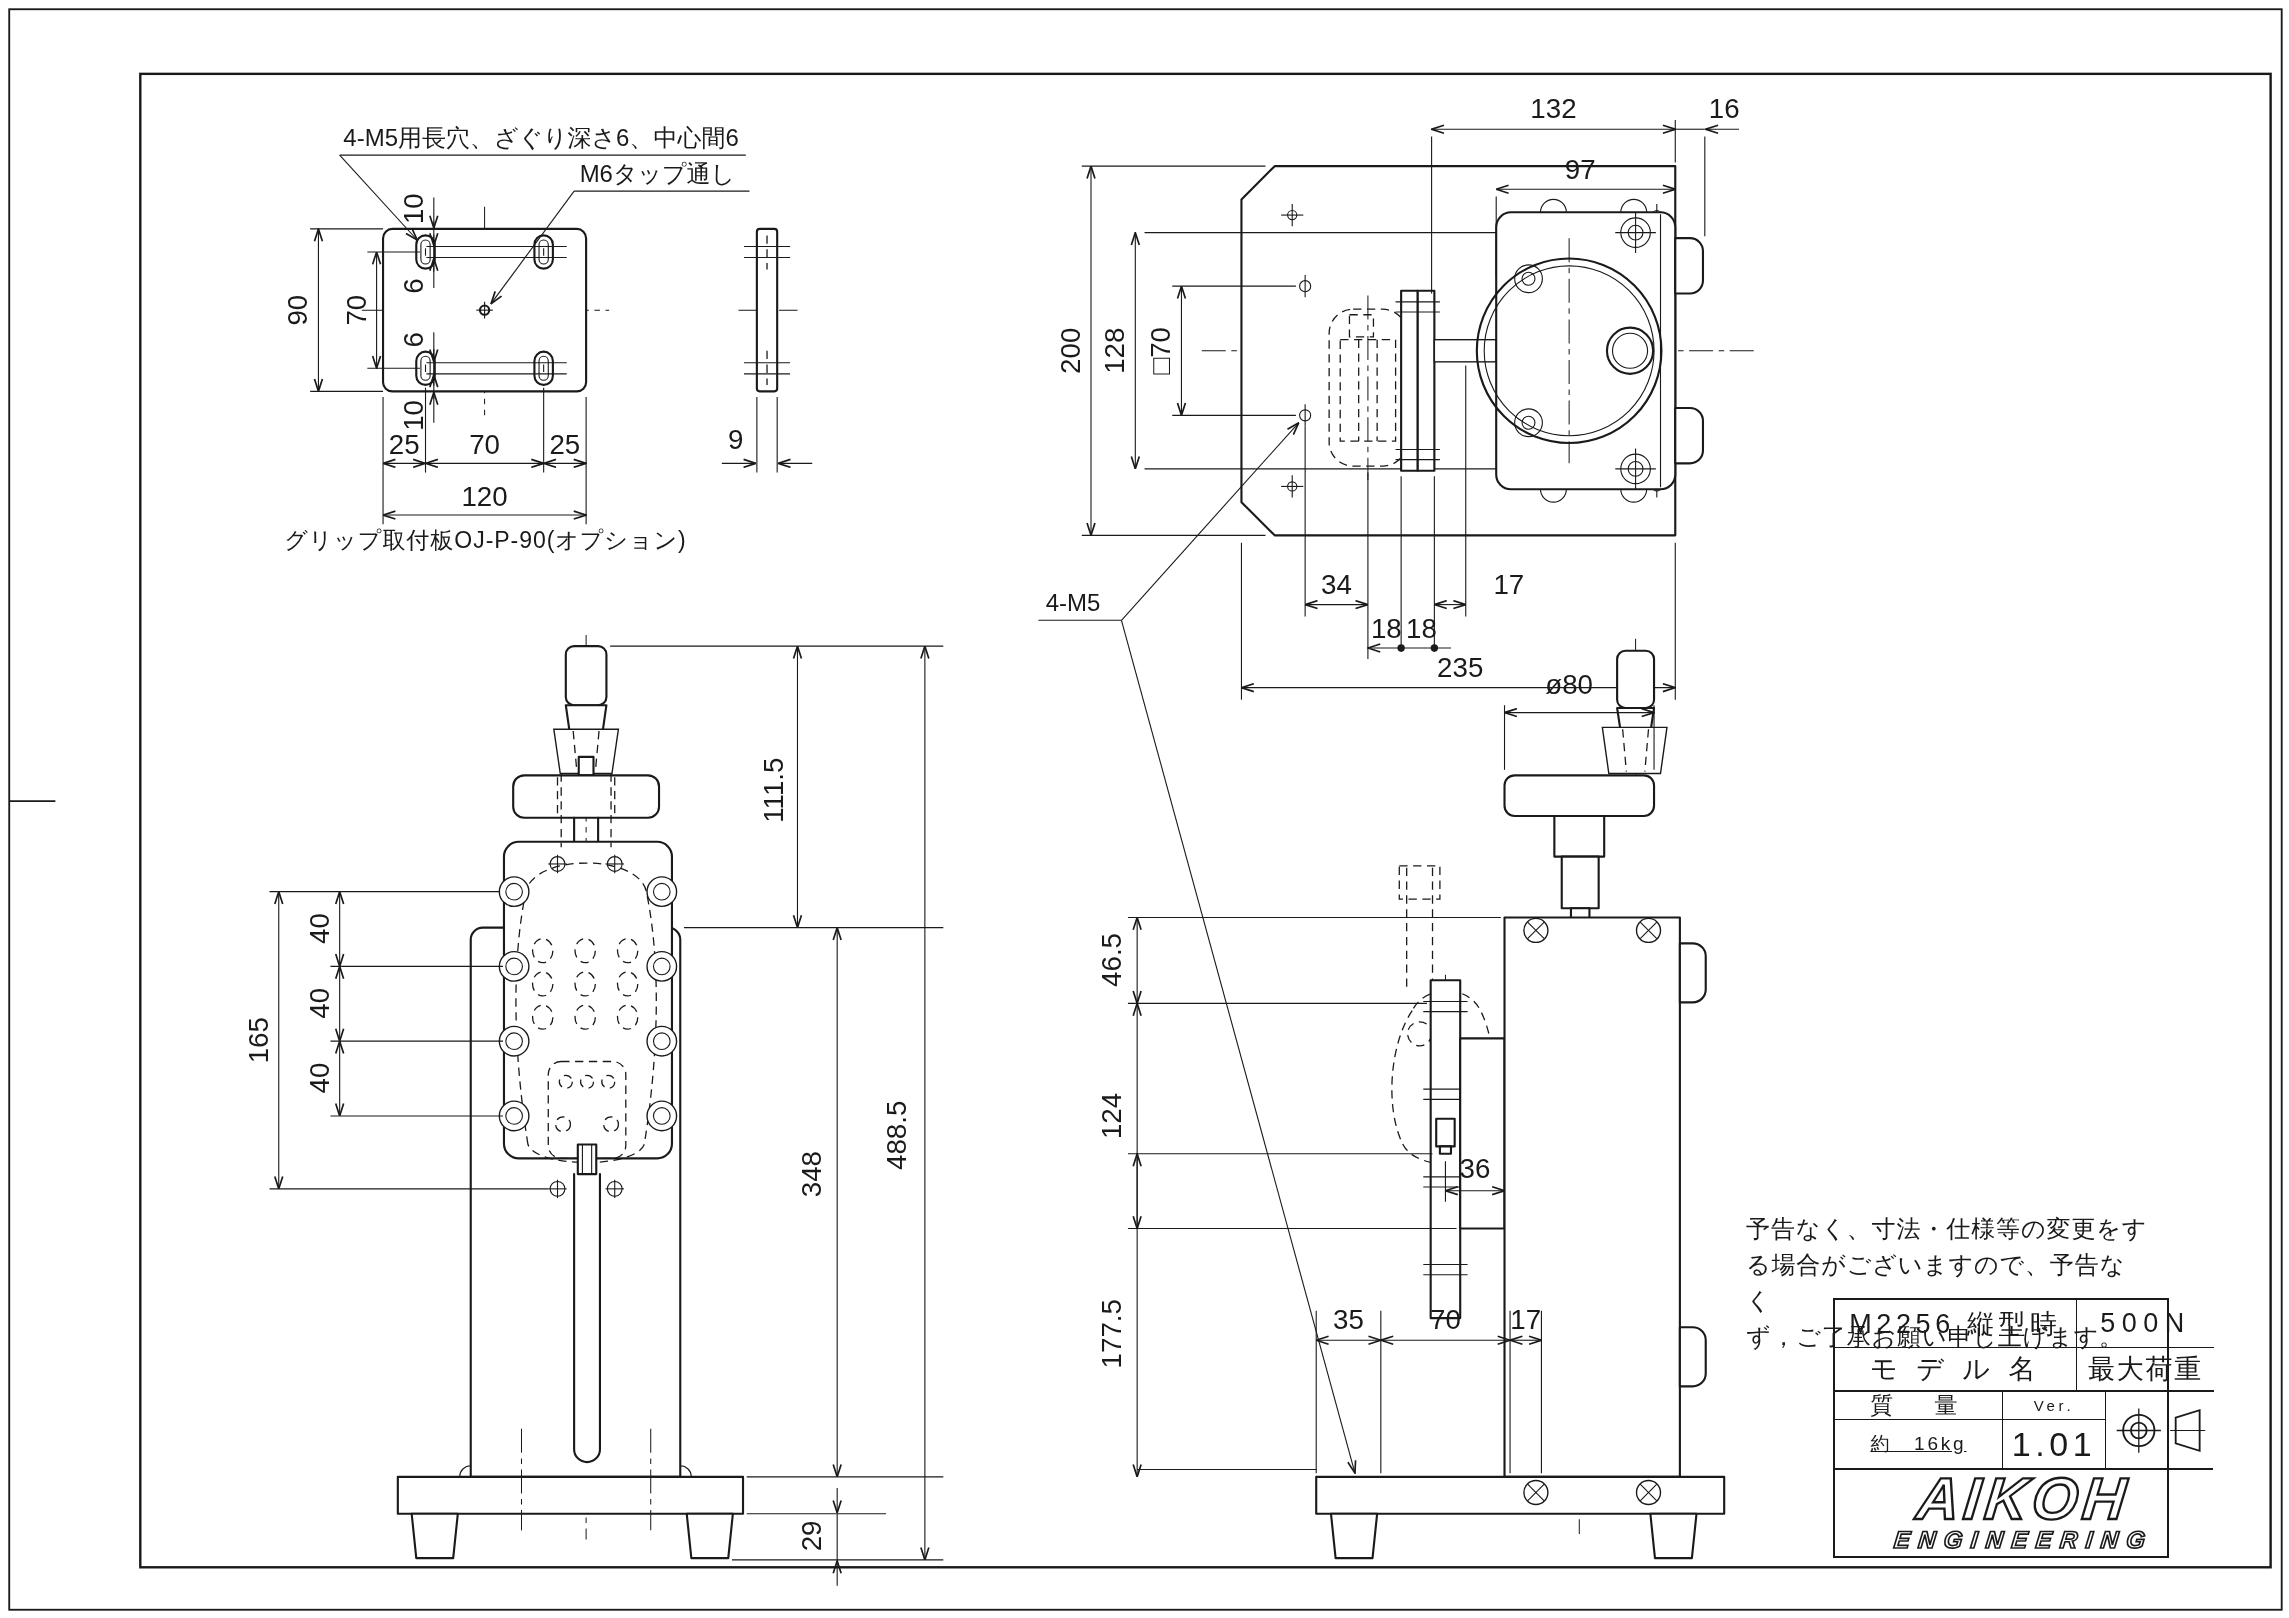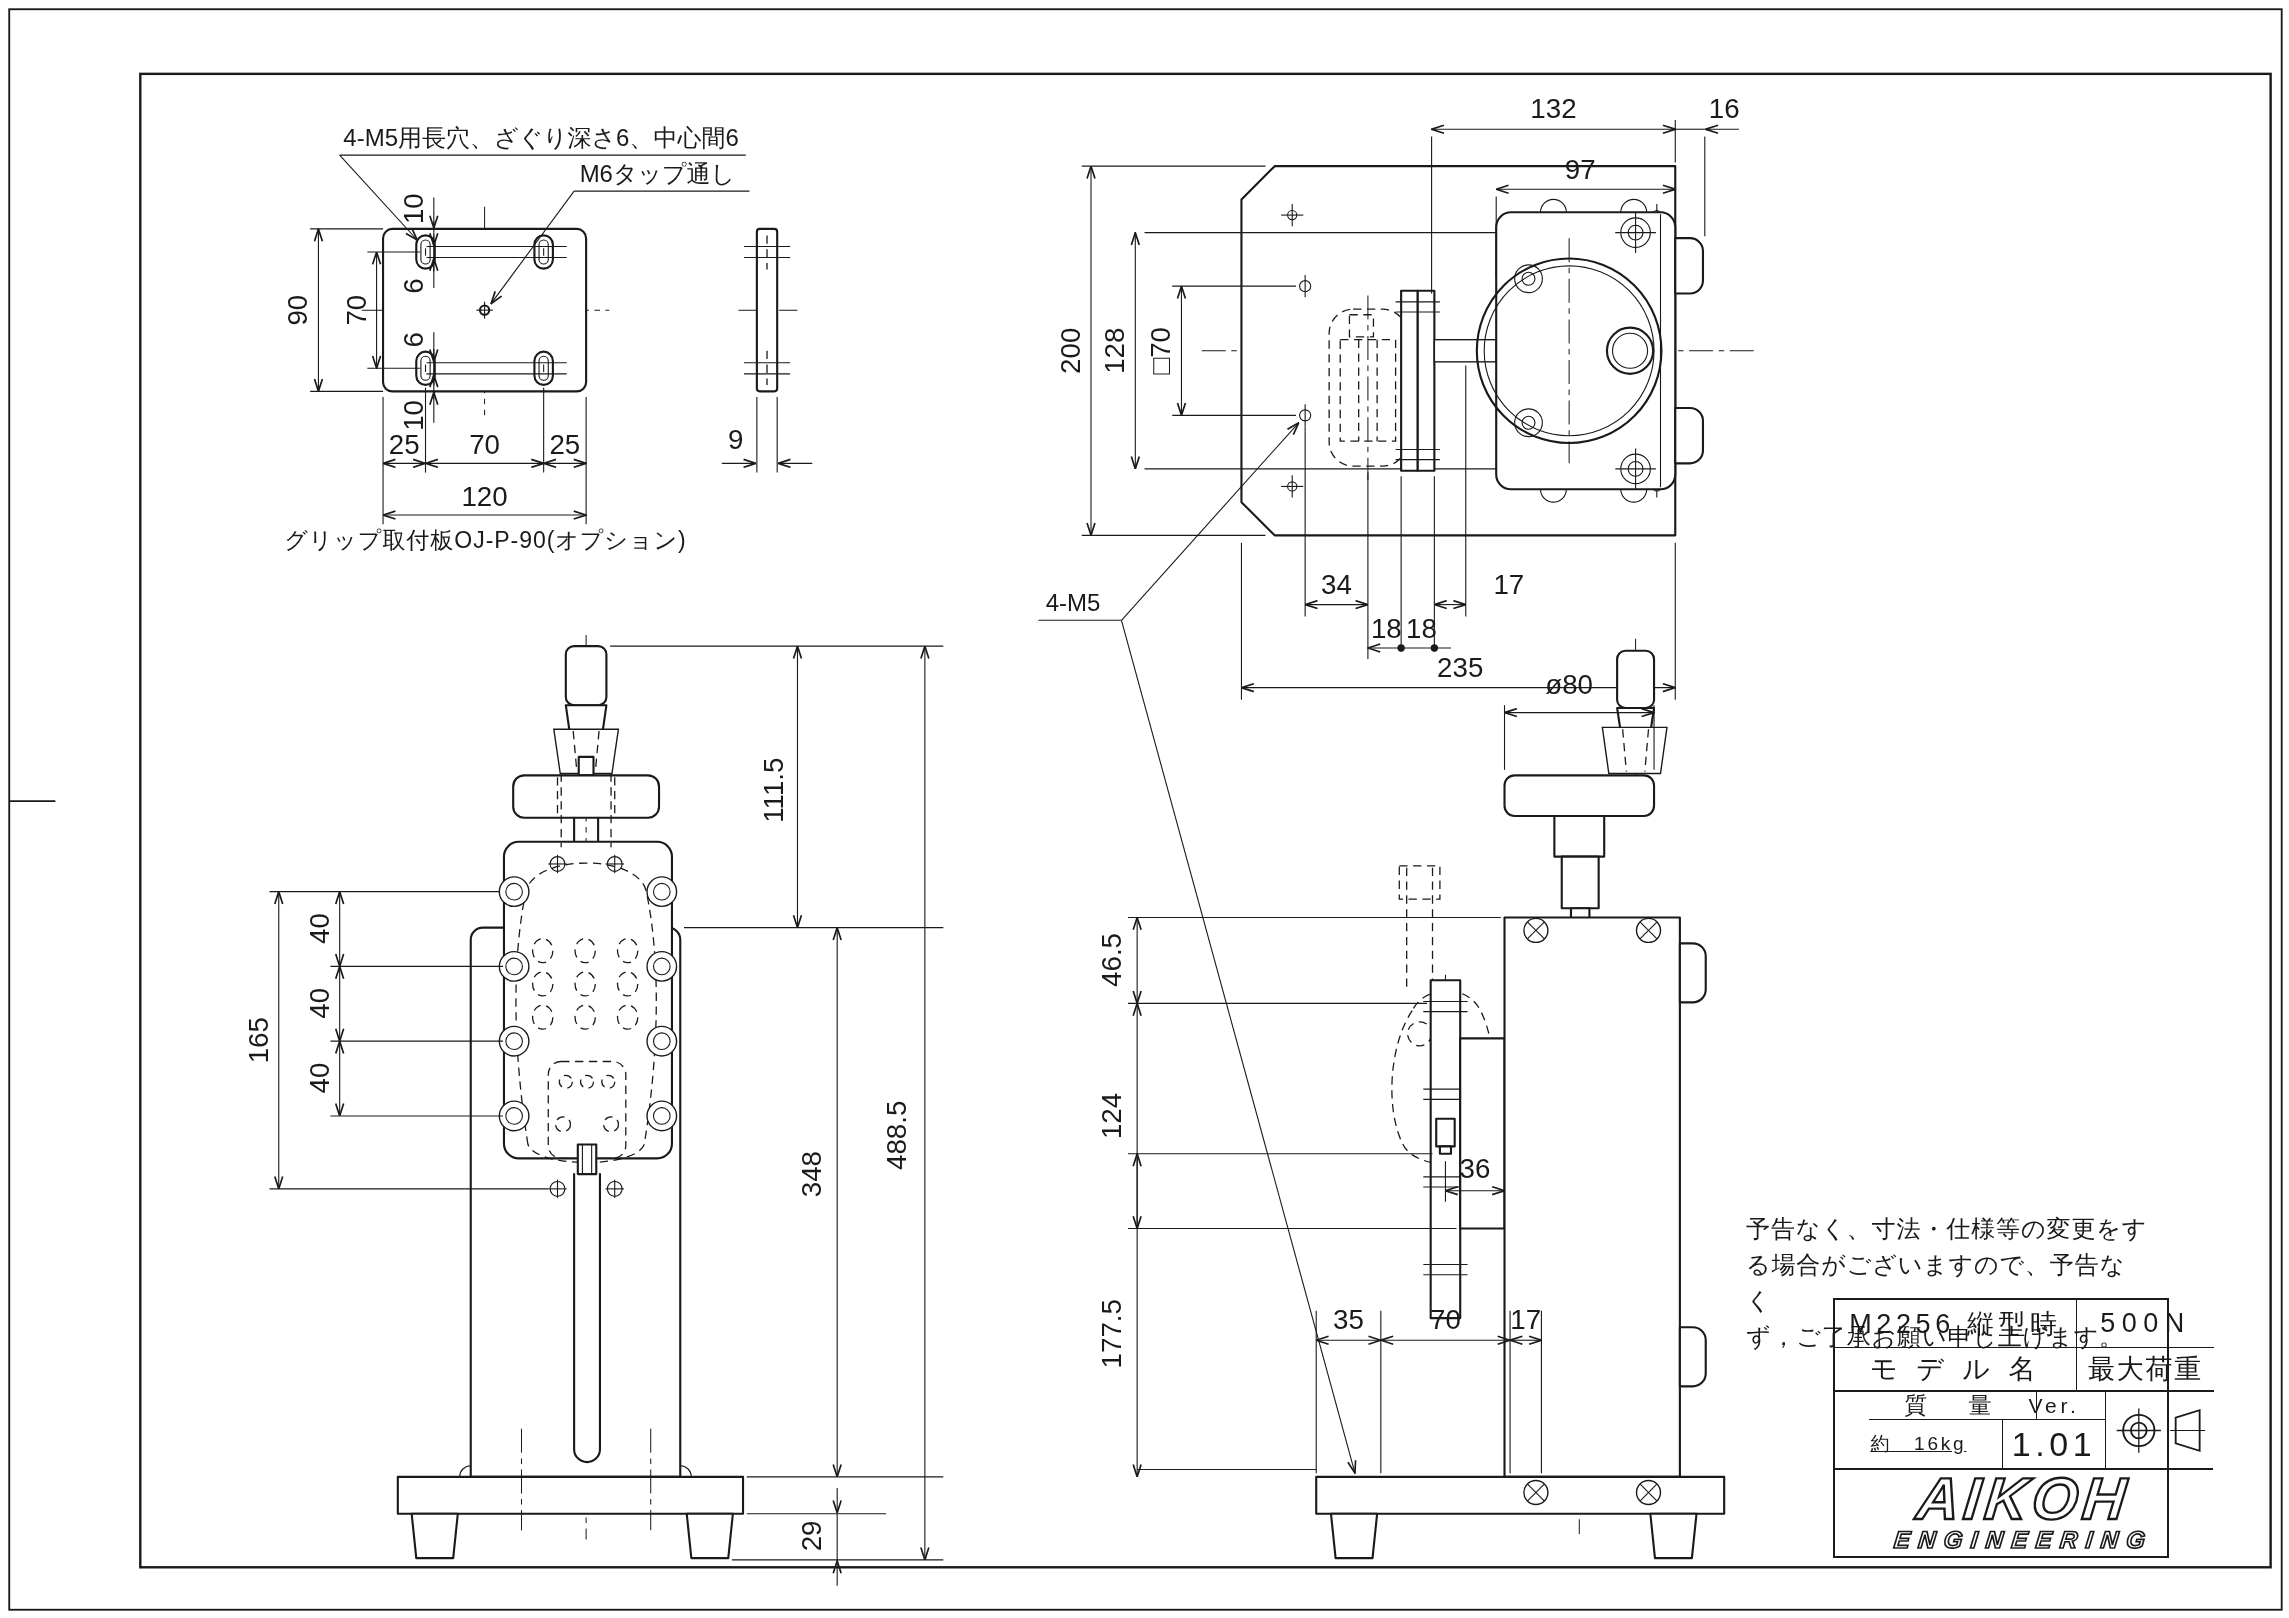--- a/index.html
+++ b/index.html
@@ -503,22 +503,22 @@
 
 
 <div id="tblock">
 
   <div class="tb-cell" style="left:0;top:0;width:242px;height:48px;border-right:1.8px solid #1a1a1a;border-bottom:1.8px solid #1a1a1a;font-size:27px;letter-spacing:4.6px;">M2256 縦型時</div>
   <div class="tb-cell" style="left:242px;top:0;width:137px;height:48px;border-bottom:1.8px solid #1a1a1a;font-size:27px;letter-spacing:6.5px;">500N</div>
 
   <div class="tb-cell" style="left:0;top:48px;width:242px;height:44px;border-right:1.8px solid #1a1a1a;border-bottom:2.3px solid #1a1a1a;font-size:27px;letter-spacing:5.5px;">モ デ ル 名</div>
   <div class="tb-cell" style="left:242px;top:48px;width:137px;height:44px;border-bottom:2.3px solid #1a1a1a;font-size:27px;letter-spacing:1.8px;">最大荷重</div>
 
-  <div class="tb-cell" style="left:0;top:92px;width:168px;height:28px;border-right:1.8px solid #1a1a1a;border-bottom:1.4px solid #1a1a1a;font-size:23px;letter-spacing:9.2px;margin-left:34px;">質　量</div>
-  <div class="tb-cell" style="left:168px;top:92px;width:103px;height:28px;border-right:1.8px solid #1a1a1a;border-bottom:1.4px solid #1a1a1a;font-size:21px;letter-spacing:3.7px;">Ver.</div>
+  <div class="tb-cell" style="left:0;top:92px;width:168px;height:28px;border-right:1.8px solid #1a1a1a;border-bottom:1.4px solid #1a1a1a;font-size:23px;letter-spacing:9.2px;">質　量</div>
+  <div class="tb-cell" style="left:168px;top:92px;width:103px;height:28px;border-right:1.8px solid #1a1a1a;border-bottom:1.4px solid #1a1a1a;font-size:15px;letter-spacing:3.7px;">Ver.</div>
 
   <div class="tb-cell" style="left:0;top:120px;width:168px;height:50px;border-right:1.8px solid #1a1a1a;border-bottom:2.3px solid #1a1a1a;font-size:19px;letter-spacing:2.8px;text-decoration:underline;">約　16kg</div>
   <div class="tb-cell" style="left:168px;top:120px;width:103px;height:50px;border-right:1.8px solid #1a1a1a;border-bottom:2.3px solid #1a1a1a;font-size:34px;letter-spacing:4.6px;">1.01</div>
 
   <div class="tb-cell" style="left:271px;top:92px;width:107px;height:78px;border-bottom:2.3px solid #1a1a1a;">
     <svg width="102" height="59" viewBox="0 0 110 64">
       <circle cx="32" cy="32" r="17" fill="none" stroke="#1a1a1a" stroke-width="2"></circle>
       <circle cx="32" cy="32" r="8.5" fill="none" stroke="#1a1a1a" stroke-width="2"></circle>
       <line x1="8" y1="32" x2="56" y2="32" stroke="#1a1a1a" stroke-width="1.4"></line>
       <line x1="32" y1="8" x2="32" y2="56" stroke="#1a1a1a" stroke-width="1.4"></line>

